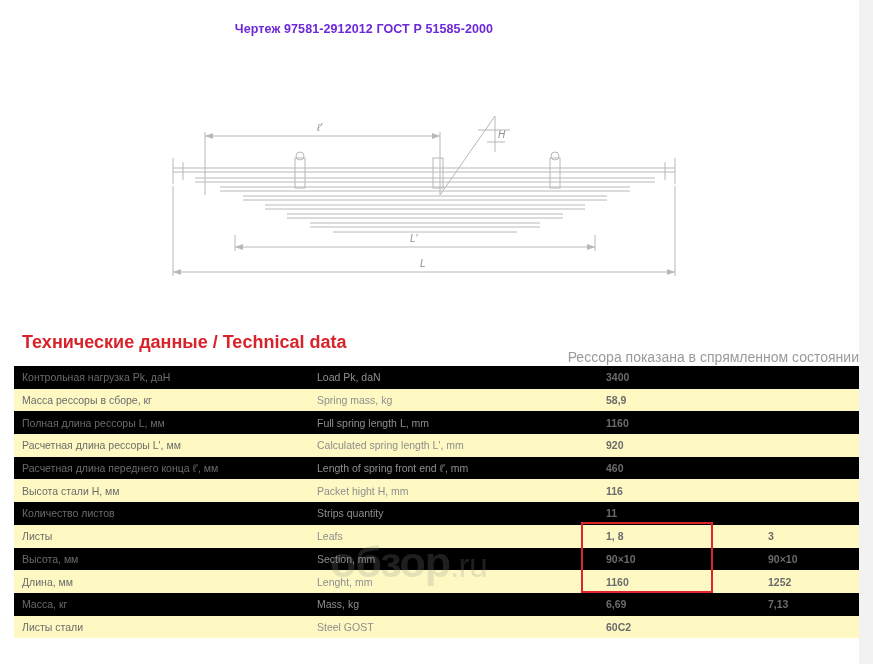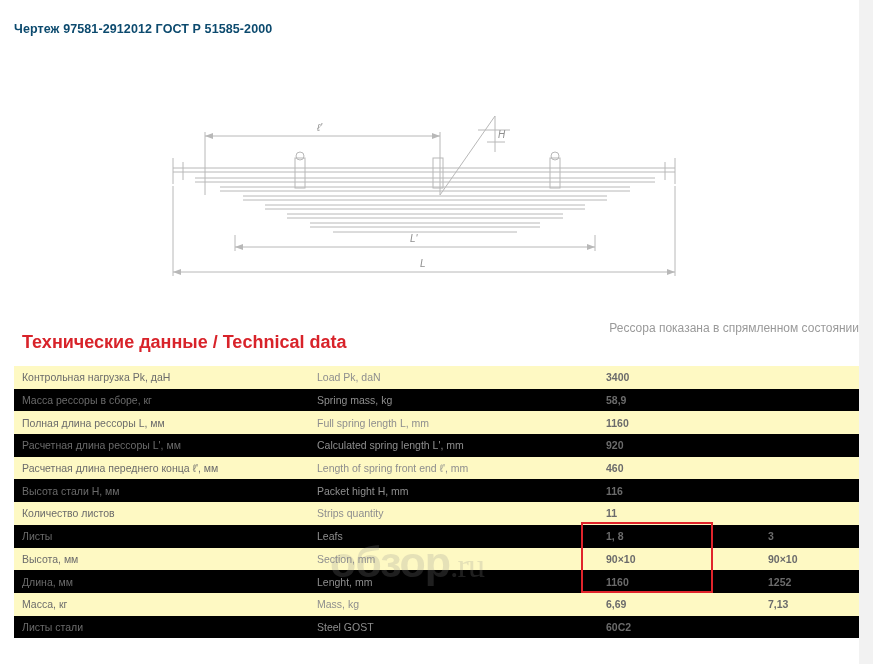--- a/index.html
+++ b/index.html
@@ -21,25 +21,26 @@
     height: 664px;
   }
   
   .title-block {
     position: absolute;
     left: 14px;
     top: 21px;
     width: 700px;
   }
   .title-line {
-    color: #0c4a6e;
+    color: #6d28d9;
     font-weight: bold;
     font-size: 12.5px;
     line-height: 17px;
     letter-spacing: 0.1px;
+    text-align: center;
   }
   
   .drawing {
     position: absolute;
     left: 165px;
     top: 100px;
     width: 520px;
     height: 185px;
   }
   
@@ -47,44 +48,44 @@
     position: absolute;
     left: 22px;
     top: 332px;
     color: #d8232a;
     font-weight: bold;
     font-size: 18px;
   }
   .note {
     position: absolute;
     right: 14px;
-    top: 321px;
-    font-size: 12px;
+    top: 349px;
+    font-size: 14px;
     color: #9a9a9a;
     text-align: right;
     padding-left: 41px;
   }
   
   .data-table {
     position: absolute;
     left: 14px;
     top: 366px;
     width: 845px;
     border-collapse: collapse;
     font-size: 10.5px;
     table-layout: fixed;
   }
   .data-table tr {
     height: 22.7px;
   }
   .data-table tr.odd td {
+    background: #000000;
+  }
+  .data-table tr.even td {
     background: #fef9c3;
-  }
-  .data-table tr.even td {
-    background: #000000;
   }
   .data-table td {
     padding: 0 8px;
     border: none;
     vertical-align: middle;
     white-space: nowrap;
     overflow: hidden;
   }
   .col-ru { width: 279px; color: #6b6b6b; }
   .col-en { width: 273px; color: #8e8e8e; }
@@ -108,21 +109,20 @@
     top: 538px;
     font-size: 43px;
     font-weight: bold;
     color: rgba(140,140,140,0.22);
     letter-spacing: -1px;
     user-select: none;
   }
   .watermark .sfx {
     font-weight: normal;
     font-size: 34px;
-    font-family: Liberation Serif, serif;
   }
   
   .edge-stripe {
     position: absolute;
     right: 0;
     top: 0;
     width: 14px;
     height: 664px;
     background: #f2f2f2;
   }

